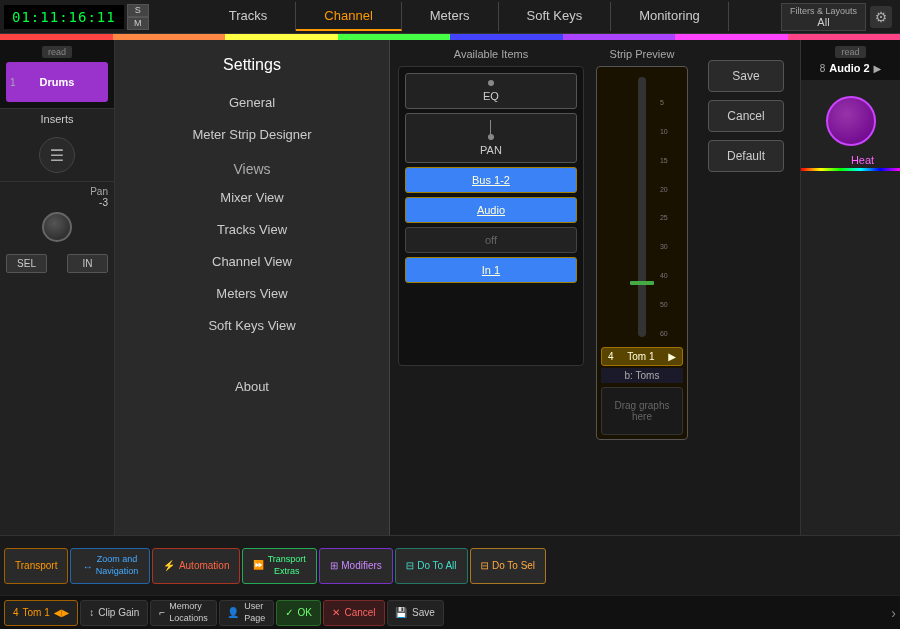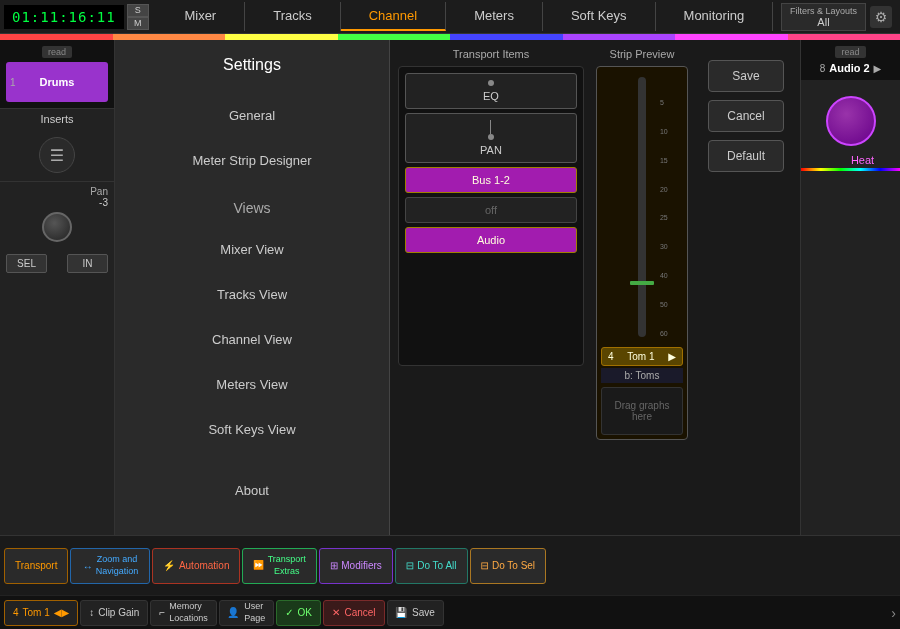--- a/index.html
+++ b/index.html
@@ -229,21 +229,21 @@
       padding: 16px 0 12px;
       font-weight: 300;
     }
     .settings-item {
       padding: 8px 16px;
       font-size: 13px;
       color: #ccc;
       text-align: center;
       cursor: pointer;
       border-radius: 4px;
-      margin: 14px 8px;
+      margin: 1px 8px;
     }
     .settings-section-label {
       text-align: center;
       font-size: 14px;
       color: #aaa;
       padding: 10px 0 4px;
       font-weight: 500;
     }
 
     
@@ -276,23 +276,24 @@
       background: #1a1a1a;
       border: 1px solid #444;
       color: #ccc;
       font-size: 11px;
       padding: 6px 8px;
       text-align: center;
       border-radius: 3px;
       cursor: pointer;
     }
     .item-btn.highlighted {
-      background: #a21caf;
+      background: #3b82f6;
       border-color: #a08000;
       color: #ffd;
+      text-decoration: underline;
     }
     .item-btn.eq { background: #222; border-color: #555; }
     .item-btn.pan { background: #222; border-color: #555; }
     .item-btn.off { background: #222; border-color: #444; color: #666; }
 
     
     .strip-preview {
       width: 92px;
     }
     .preview-box {
@@ -560,21 +561,20 @@
 </head>
 <body>
 
 <div class="top-bar">
   <div class="time-display">01:11:16:11</div>
   <div class="sm-buttons">
     <div class="sm-btn">S</div>
     <div class="sm-btn">M</div>
   </div>
   <div class="nav-tabs">
-    <div class="nav-tab">Mixer</div>
     <div class="nav-tab">Tracks</div>
     <div class="nav-tab active">Channel</div>
     <div class="nav-tab">Meters</div>
     <div class="nav-tab">Soft Keys</div>
     <div class="nav-tab">Monitoring</div>
   </div>
   <div class="top-right">
     <div class="filters-box">
       <div style="font-size:9px;color:#aaa;">Filters &amp; Layouts</div>
       <div style="font-size:11px;color:#ccc;">All</div>
@@ -628,34 +628,35 @@
     <div class="settings-item">Meters View</div>
     <div class="settings-item">Soft Keys View</div>
     <div style="margin-top: 30px;">
       <div class="settings-item">About</div>
     </div>
   </div>
 
   <div class="center-area">
 
     <div class="available-items">
-      <div class="available-title">Transport Items</div>
+      <div class="available-title">Available Items</div>
       <div class="items-list">
         <div class="item-btn eq">
           <div class="eq-dot"></div>
           <span>EQ</span>
         </div>
         <div class="item-btn pan">
           <div class="pan-line"></div>
           <div class="pan-dot"></div>
           <span>PAN</span>
         </div>
         <div class="item-btn highlighted">Bus 1-2</div>
+        <div class="item-btn highlighted">Audio</div>
         <div class="item-btn off">off</div>
-        <div class="item-btn highlighted">Audio</div>
+        <div class="item-btn highlighted">In 1</div>
       </div>
     </div>
 
     <div class="strip-preview">
       <div class="preview-title">Strip Preview</div>
       <div class="preview-box">
         <div class="preview-meter-container">
           <div style="position:relative; display:flex; align-items:flex-start;">
 
             <div class="meter-scale-labels">

